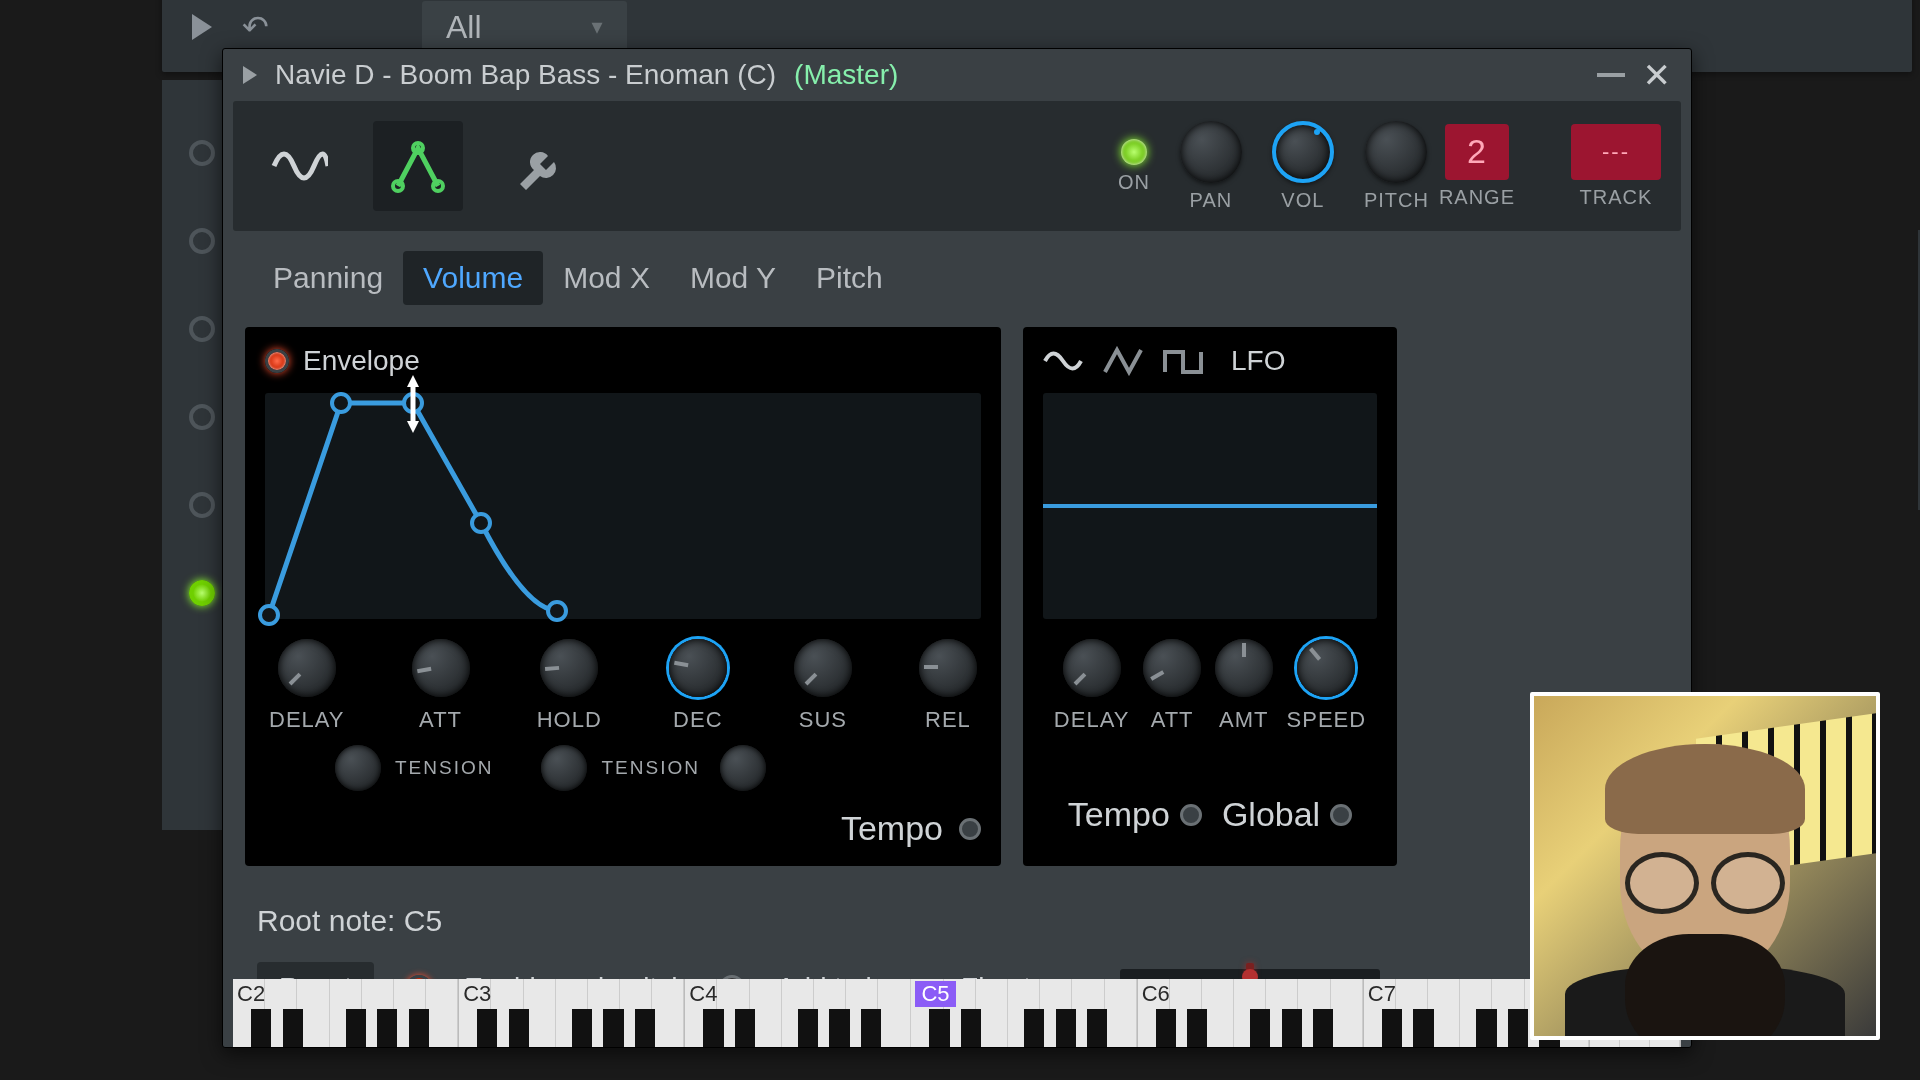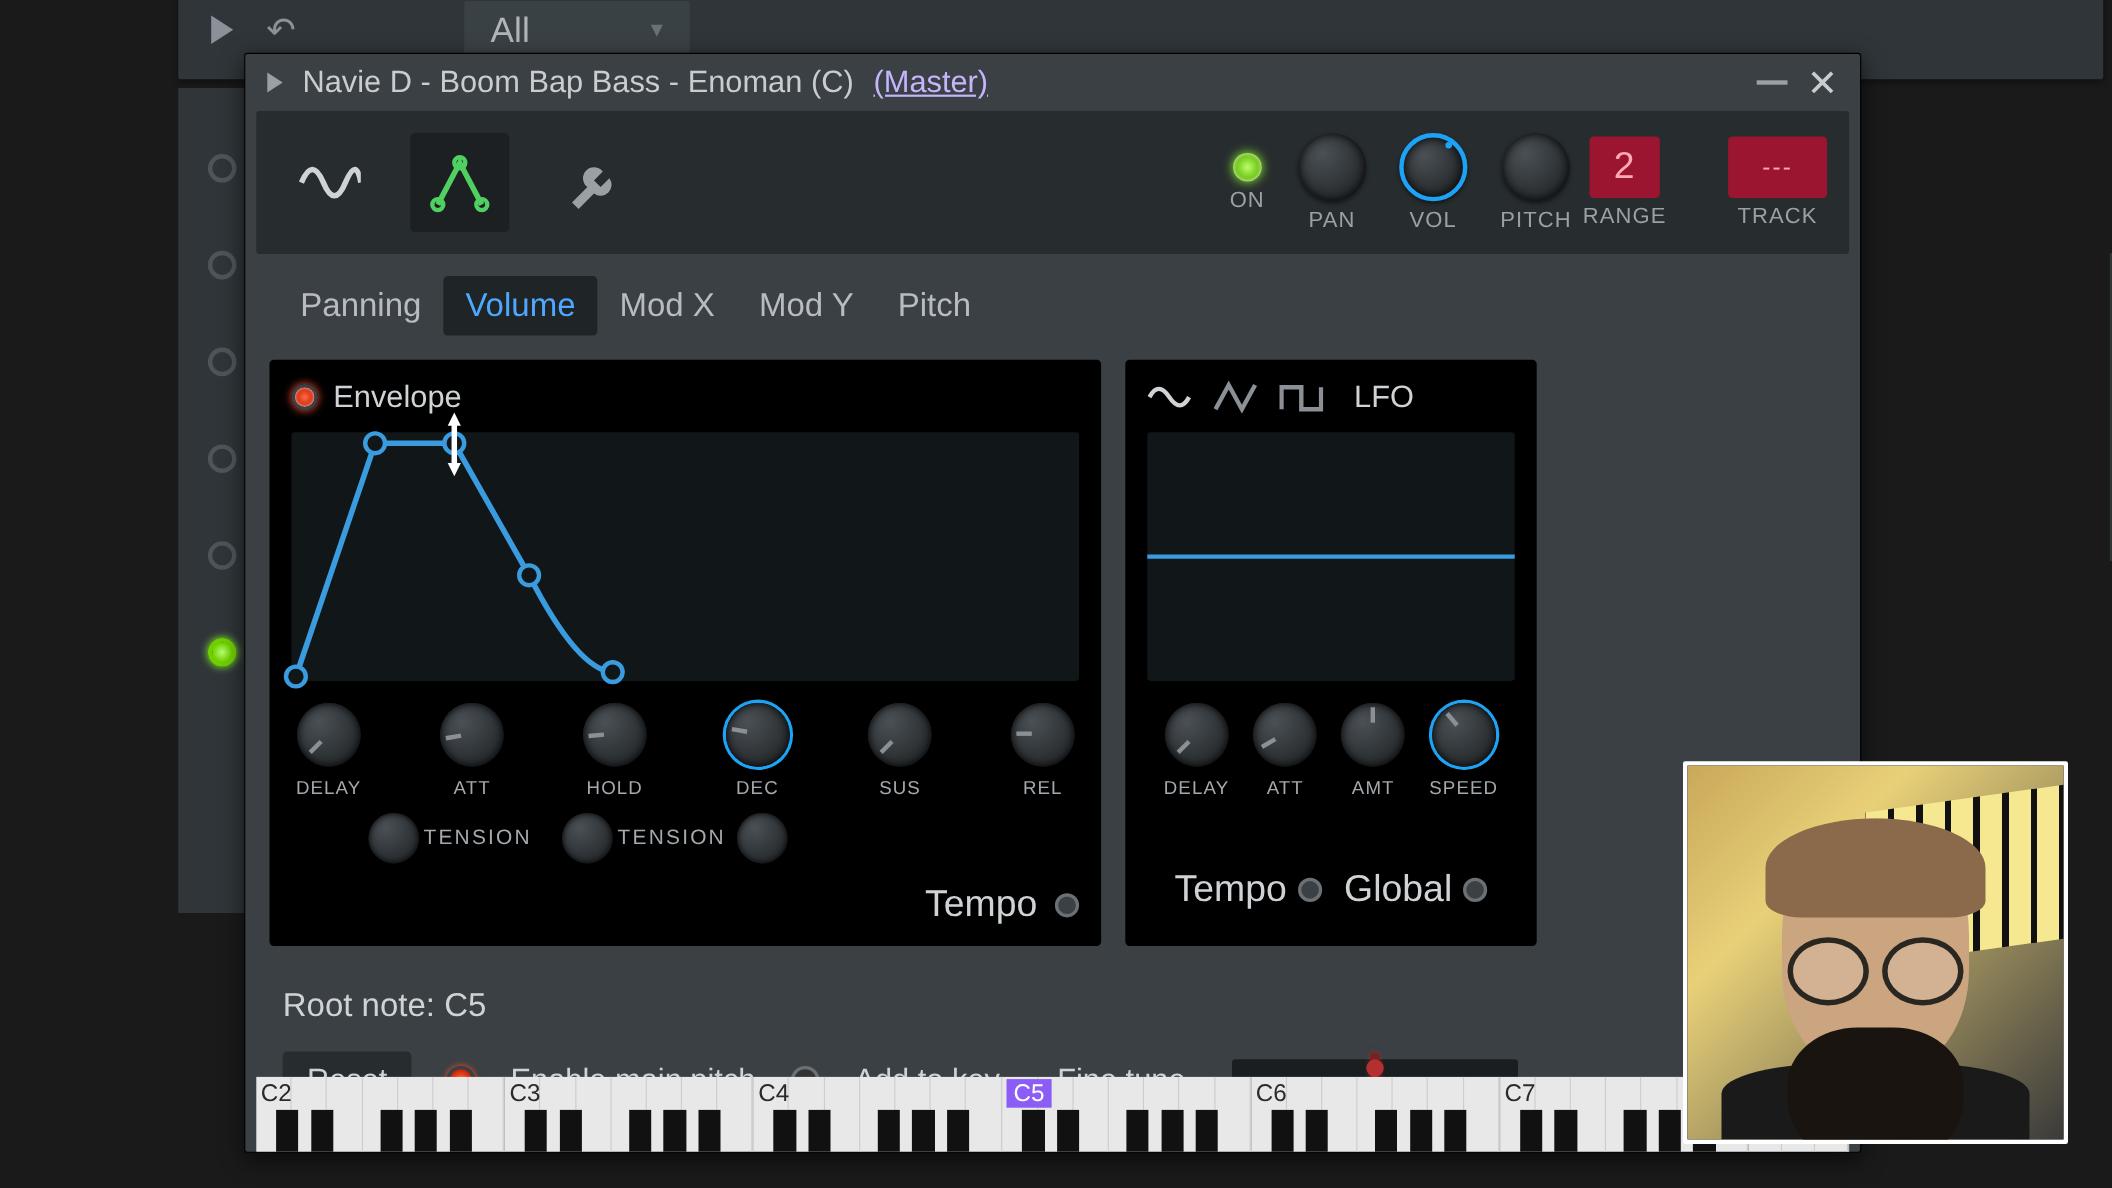--- a/index.html
+++ b/index.html
@@ -29,21 +29,21 @@
 .ch-dot.active { background: radial-gradient(circle, #b8ff6e 0%, #6fcf00 70%); border-color: #6fcf00; box-shadow: 0 0 8px #8fff30; }
 
 
 .plugin {
   position: absolute; left: 72px; top: 78px; width: 1470px; height: 1000px;
   background: #3a4044; border: 1px solid #000; border-radius: 3px;
   box-shadow: 0 6px 20px rgba(0,0,0,.6);
 }
 .titlebar { height: 52px; display: flex; align-items: center; padding: 0 20px; gap: 18px; color: #c9cdd0; font-size: 28px; }
 .titlebar .tri { width: 0; height: 0; border-left: 14px solid #9aa0a4; border-top: 9px solid transparent; border-bottom: 9px solid transparent; }
-.titlebar .master { color: #c4b5fd; text-decoration: underline; }
+.titlebar .master { color: #86efac; }
 .titlebar .spacer { flex: 1; }
 .titlebar .min { width: 28px; height: 4px; background: #9aa0a4; }
 .titlebar .close { color: #c9cdd0; font-size: 34px; cursor: pointer; }
 
 .header {
   height: 130px; background: #272c2f; margin: 0 10px; border-radius: 3px;
   display: flex; align-items: center; padding: 0 20px; gap: 30px;
 }
 .header .icon-btn { width: 90px; height: 90px; display: flex; align-items: center; justify-content: center; border-radius: 4px; }
 .header .icon-btn.active { background: #1c2023; }
@@ -77,26 +77,26 @@
 .lfo .graph { height: 226px; }
 
 .env-svg { position: absolute; inset: 0; overflow: visible; }
 .env-path { fill: none; stroke: #3a9cdf; stroke-width: 5; }
 .env-node { fill: #111619; stroke: #3a9cdf; stroke-width: 4; }
 
 .lfo-line { stroke: #3a9cdf; stroke-width: 4; }
 
 .knob-row { display: flex; justify-content: space-between; margin-top: 20px; padding: 0 4px; }
 .knob-row.lfo-row { justify-content: space-around; }
-.kcol { display: flex; flex-direction: column; align-items: center; gap: 10px; color: #a4a9ad; font-size: 17px; letter-spacing: 1px; }
+.kcol { display: flex; flex-direction: column; align-items: center; gap: 10px; color: #a4a9ad; font-size: 22px; letter-spacing: 1px; }
 .sknob { width: 58px; height: 58px; border-radius: 50%; background: radial-gradient(circle at 35% 30%, #4a5055, #1a1d1f); box-shadow: inset 0 0 8px #000, 0 2px 4px rgba(0,0,0,.5); position: relative; }
 .sknob::after { content: ''; position: absolute; width: 4px; height: 14px; background: #8a9095; top: 4px; left: 50%; transform: translateX(-50%) rotate(var(--rot, 0deg)); transform-origin: 50% 24px; }
 .sknob.blue-ring { box-shadow: inset 0 0 8px #000, 0 0 0 3px #1da3f5; }
 
-.tension-row { display: flex; align-items: center; gap: 4px; margin-top: 12px; padding-left: 70px; }
+.tension-row { display: flex; align-items: center; gap: 14px; margin-top: 12px; padding-left: 70px; }
 .tension-row .tlabel { color: #a4a9ad; font-size: 19px; letter-spacing: 2px; }
 .tknob { width: 46px; height: 46px; border-radius: 50%; background: radial-gradient(circle at 35% 30%, #4a5055, #1a1d1f); box-shadow: inset 0 0 6px #000; }
 
 .opt-row { display: flex; justify-content: flex-end; align-items: center; gap: 16px; margin-top: 18px; color: #cfd3d6; font-size: 34px; }
 .opt-row.lfo-opt { justify-content: center; gap: 10px; }
 .opt-dot { width: 22px; height: 22px; border-radius: 50%; background: #3a4044; border: 3px solid #6a7074; }
 
 
 .lfo-waves { display: flex; align-items: center; gap: 20px; }
 .wave-ico { width: 40px; height: 30px; }

